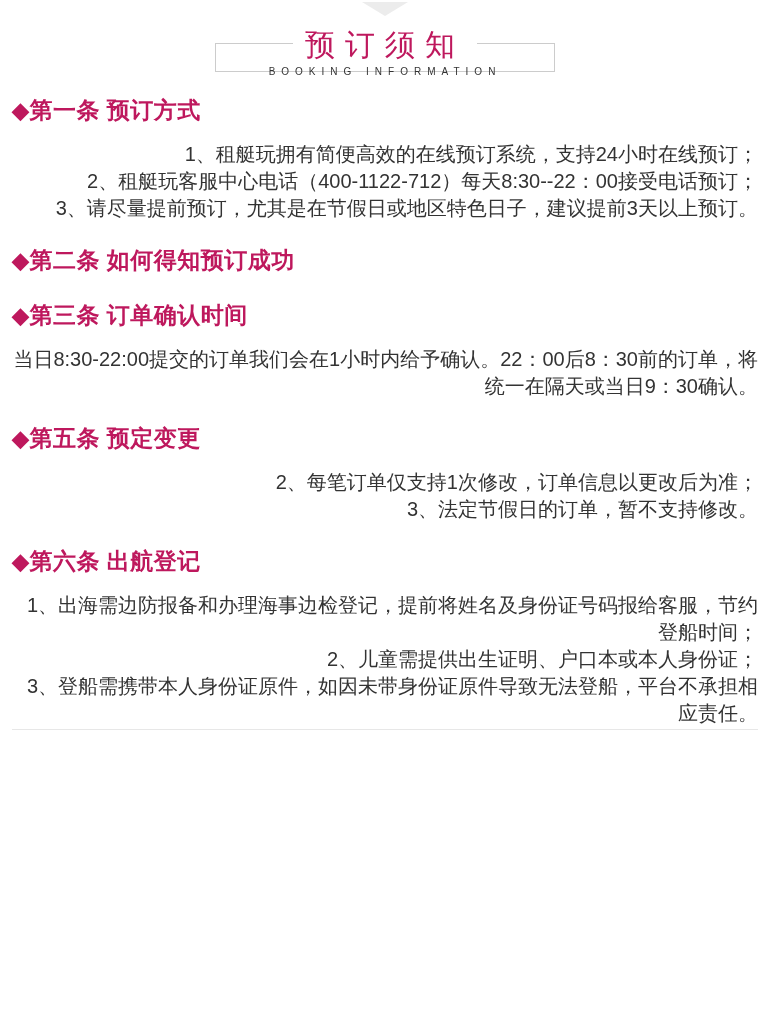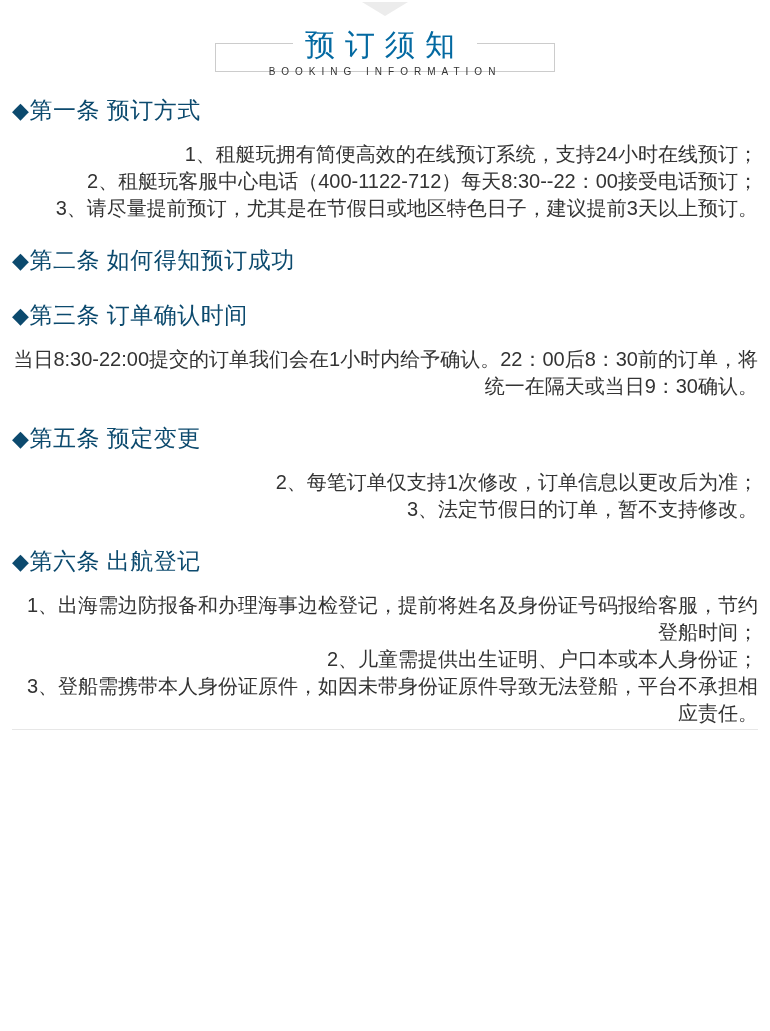--- a/index.html
+++ b/index.html
@@ -43,43 +43,43 @@
     left: 50%;
     top: 1px;
     transform: translate(-50%, -50%);
     margin: 0;
     padding: 0 12px;
     background: #ffffff;
     white-space: nowrap;
     font-size: 30px;
     font-weight: 400;
     letter-spacing: 10px;
-    color: #0369a1;
+    color: #be185d;
   }
   .page-subtitle {
     position: absolute;
     left: 50%;
     bottom: 0;
     transform: translate(-50%, 50%);
     white-space: nowrap;
     font-size: 10px;
     font-weight: 400;
     letter-spacing: 6px;
     color: #333333;
   }
   
   .content {
     padding: 0 12px;
   }
   .sec-title {
     margin: 22px 0 14px 0;
     font-size: 23px;
     line-height: 32px;
-    font-weight: 400;
-    color: #0c4a6e;
+    font-weight: 700;
+    color: #be185d;
     letter-spacing: 0.5px;
   }
   .diamond {
     font-size: 22px;
   }
   .line, .para {
     margin: 0;
     font-size: 20px;
     line-height: 27px;
     color: #333333;

